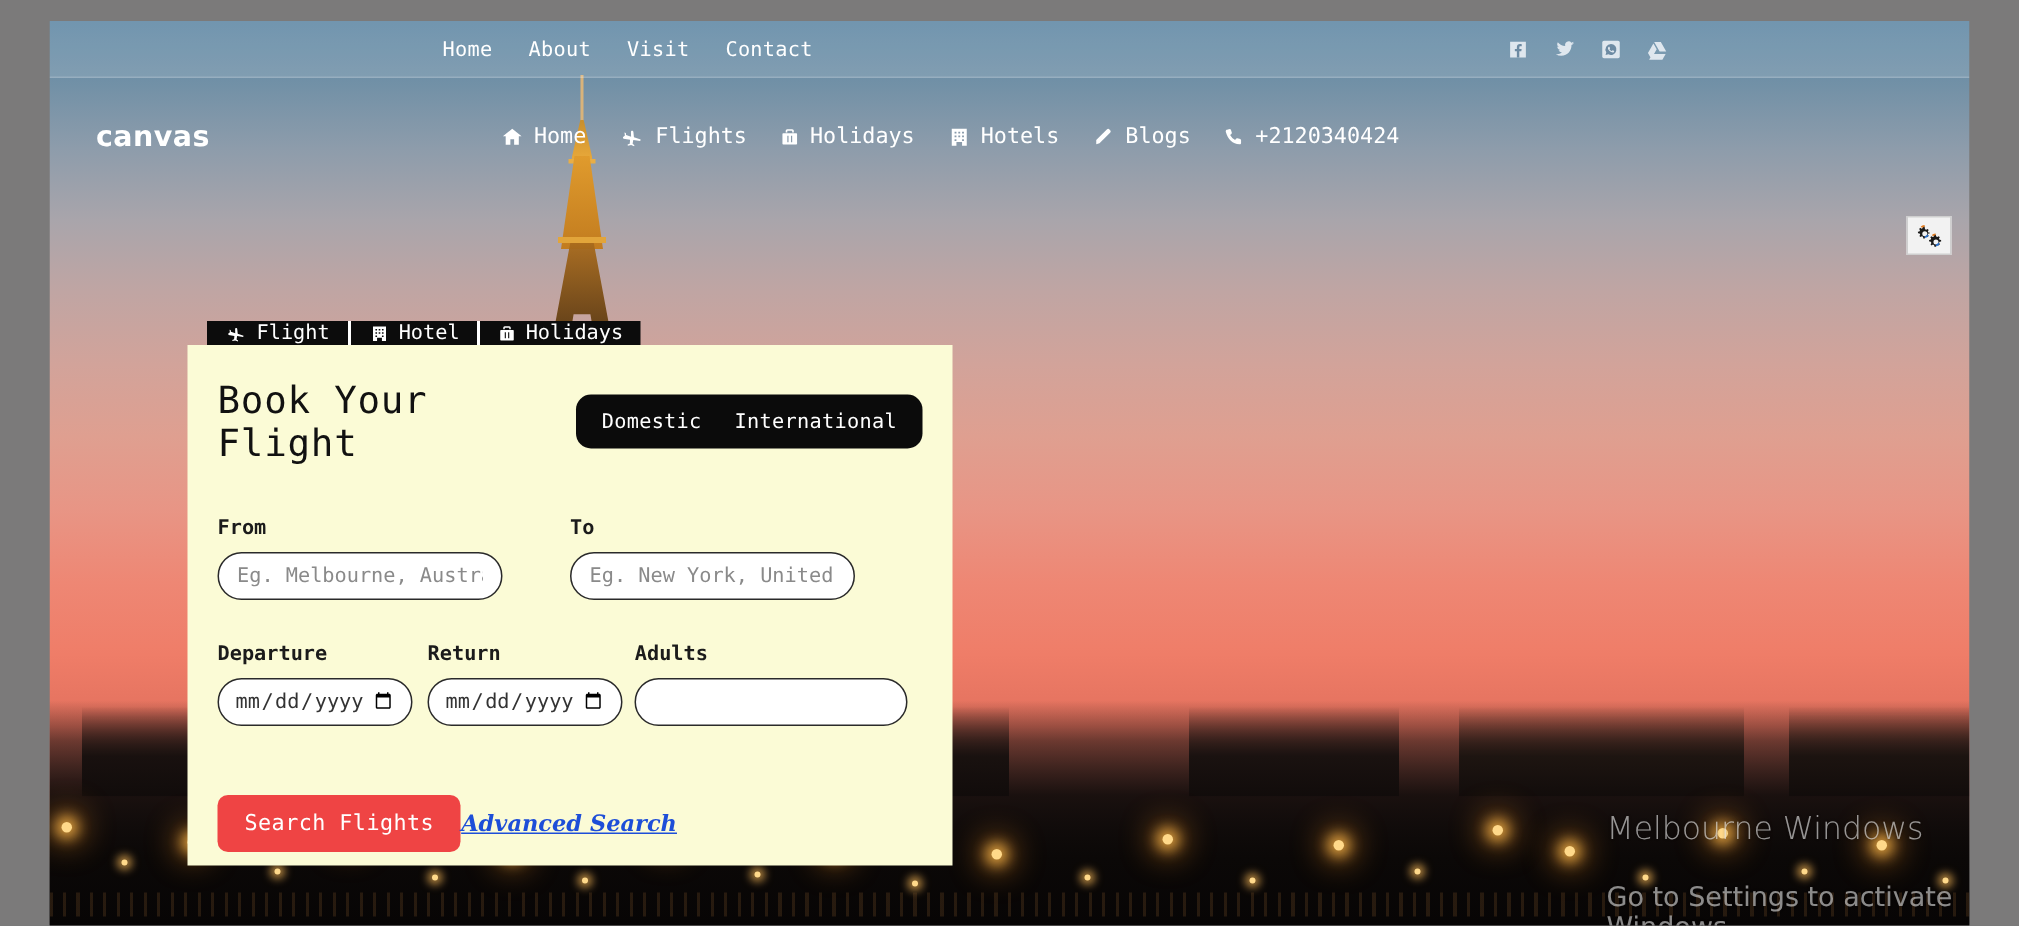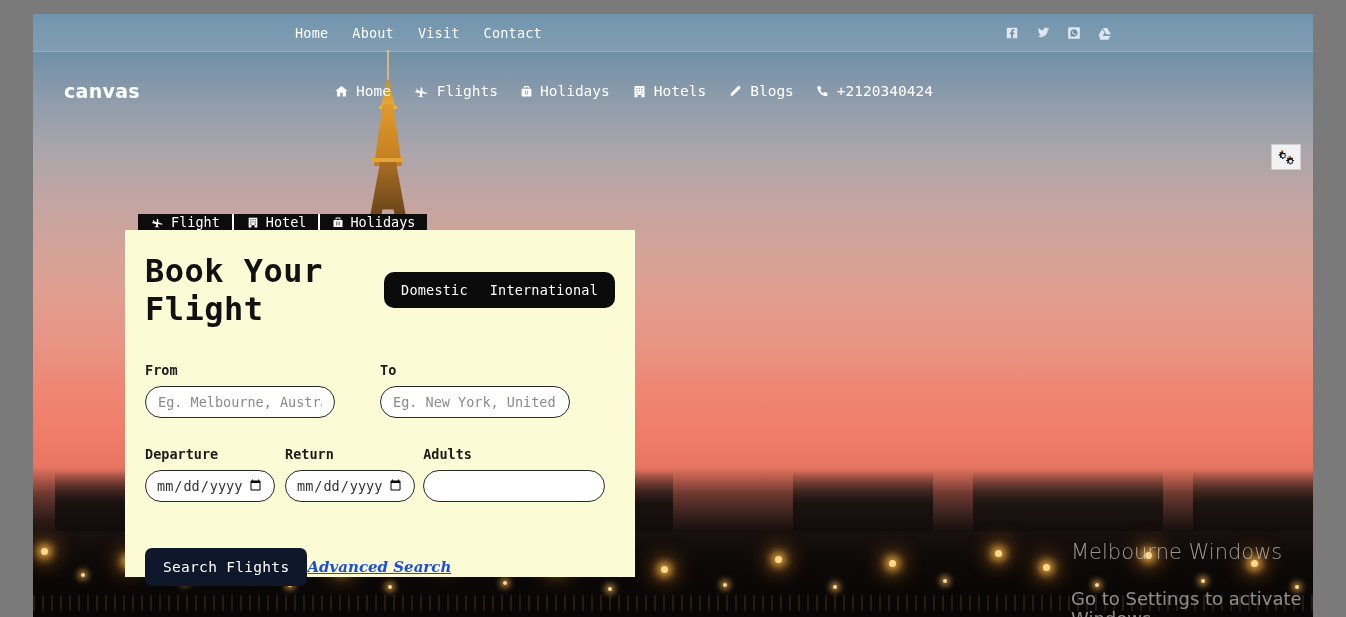--- a/index.html
+++ b/index.html
@@ -160,21 +160,21 @@
 
   
   .card {
     position: absolute; left: 92px; top: 216px;
     width: 510px; height: 347px;
     background: #fbfbd6;
     padding: 22px 20px 0 20px;
   }
   .card-head { display: flex; align-items: center; }
   .card-title {
-    font-size: 32px; font-weight: bold; color: #111; letter-spacing: .5px;
+    font-size: 25px; font-weight: normal; color: #111; letter-spacing: .5px;
     font-family: "DejaVu Sans Mono","Liberation Mono",monospace;
   }
   .seg {
     margin-left: auto; background: #0b0b0b; border-radius: 10px;
     display: flex; gap: 22px; padding: 10px 17px;
   }
   .seg span {
     color: #fff; font-size: 13.5px; letter-spacing: .2px; cursor: pointer;
     font-family: "DejaVu Sans Mono","Liberation Mono",monospace;
   }
@@ -204,21 +204,21 @@
     font-family: "DejaVu Sans Mono","Liberation Mono",monospace; outline: none;
   }
   .numinput {
     width: 182px; height: 32px; border: 1px solid #2a2a2a; border-radius: 17px;
     background: #fff; padding: 0 12px; font-size: 13.5px;
     font-family: "DejaVu Sans Mono","Liberation Mono",monospace; outline: none;
   }
 
   .row3 { display: flex; align-items: center; margin-top: 46px; }
   .btn-search {
-    background: #0f172a; color: #fff; border: none; border-radius: 7px;
+    background: #ef4444; color: #fff; border: none; border-radius: 7px;
     padding: 11px 18px; font-size: 14.5px; cursor: pointer; letter-spacing: .3px;
     font-family: "DejaVu Sans Mono","Liberation Mono",monospace;
   }
   .adv-link {
     color: #1d4ed8; font-size: 15px;
     font-style: italic; font-weight: bold; text-decoration: underline;
     font-family: "DejaVu Serif","Liberation Serif",serif; cursor: pointer;
   }
 
   

